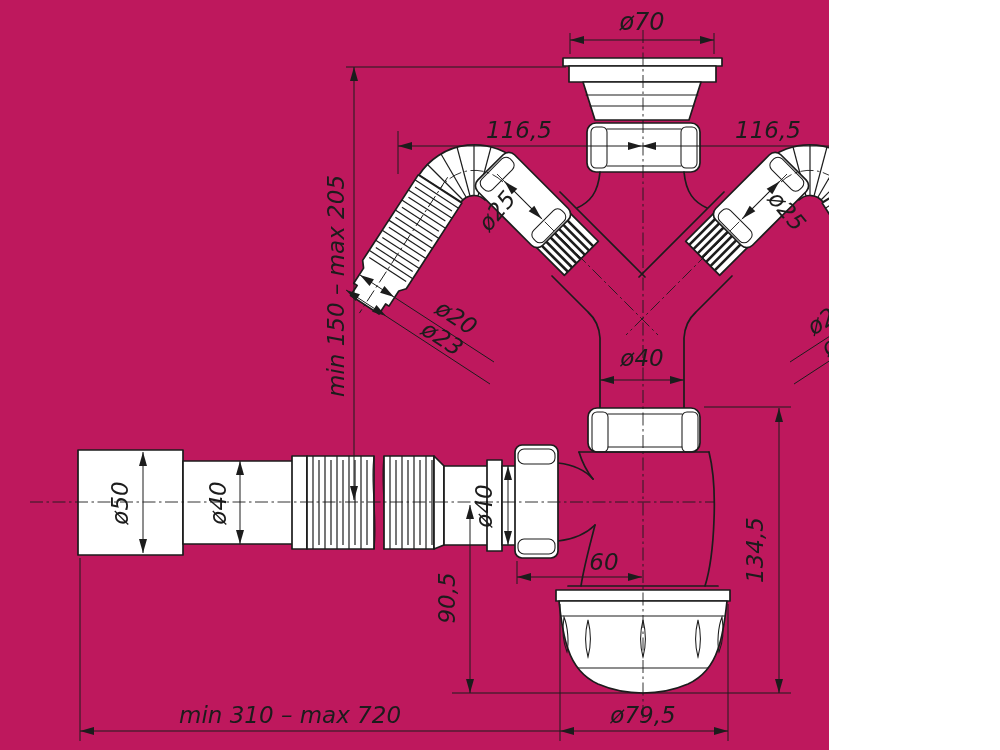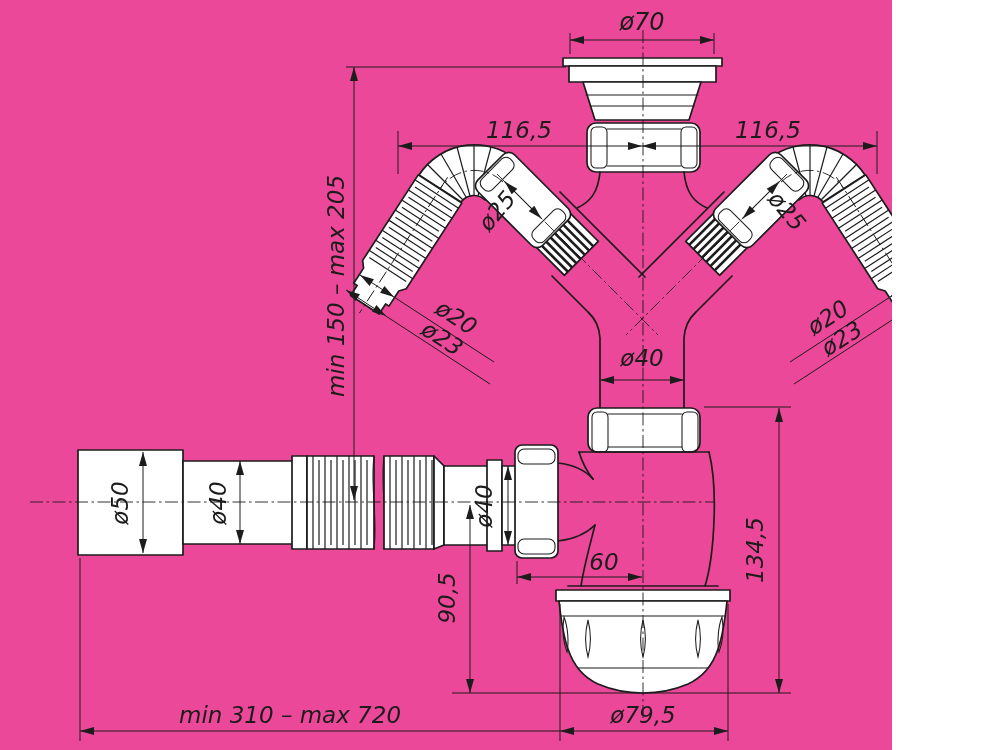--- a/index.html
+++ b/index.html
@@ -1,16 +1,16 @@
 <!DOCTYPE html>
 <html><head>
 <meta charset="utf-8">
 <style>
   html,body{margin:0;padding:0;background:#fff;}
-  #stage{width:892px;height:750px;background:#ec4899;position:relative;overflow:hidden;}
+  #stage{width:829px;height:750px;background:#be185d;position:relative;overflow:hidden;}
   svg{display:block;}
   .ol{stroke:#1c1c1c;stroke-width:1.7;fill:none;stroke-linecap:round;stroke-linejoin:round;}
   .olf{stroke:#1c1c1c;stroke-width:1.7;fill:#ffffff;stroke-linejoin:round;}
   .thin{stroke:#1c1c1c;stroke-width:1.05;fill:none;stroke-linecap:round;}
   .rib{stroke:#1c1c1c;stroke-width:1.2;fill:none;}
   .gsk{stroke:#1c1c1c;stroke-width:2.6;fill:none;}
   .dim{stroke:#1c1c1c;stroke-width:1;fill:none;}
   .cl{stroke:#1c1c1c;stroke-width:0.9;fill:none;stroke-dasharray:13 3.5 2.5 3.5;}
   .arr{fill:#1c1c1c;stroke:none;}
   text{font-family:"DejaVu Sans","Liberation Sans",sans-serif;font-style:italic;

